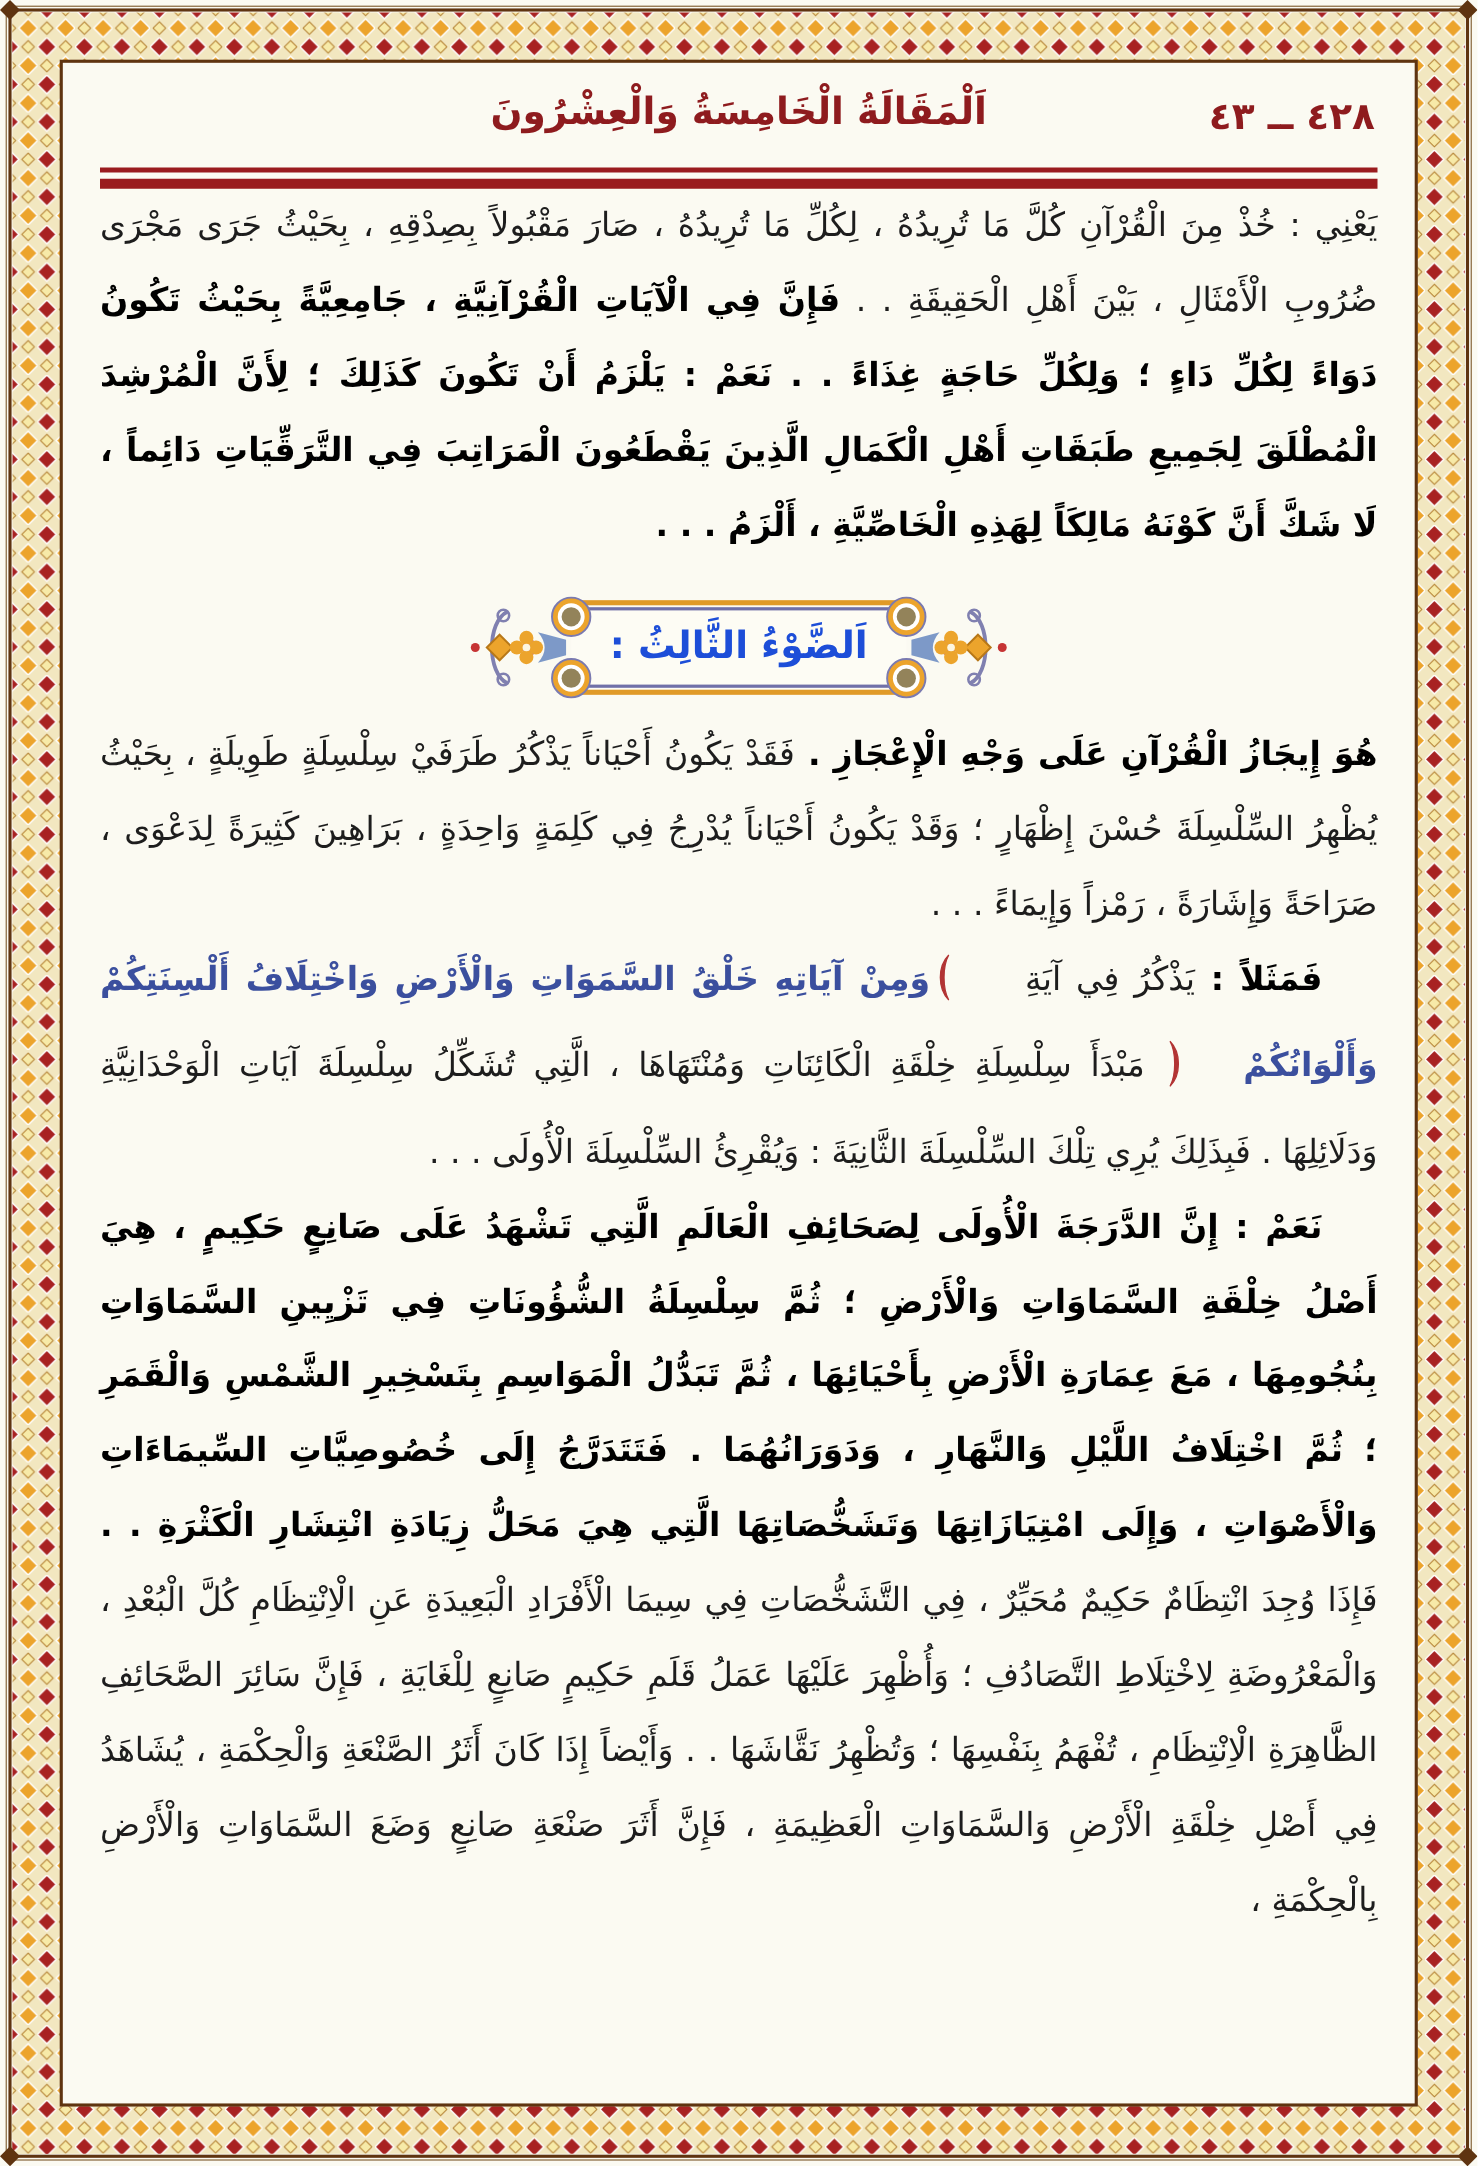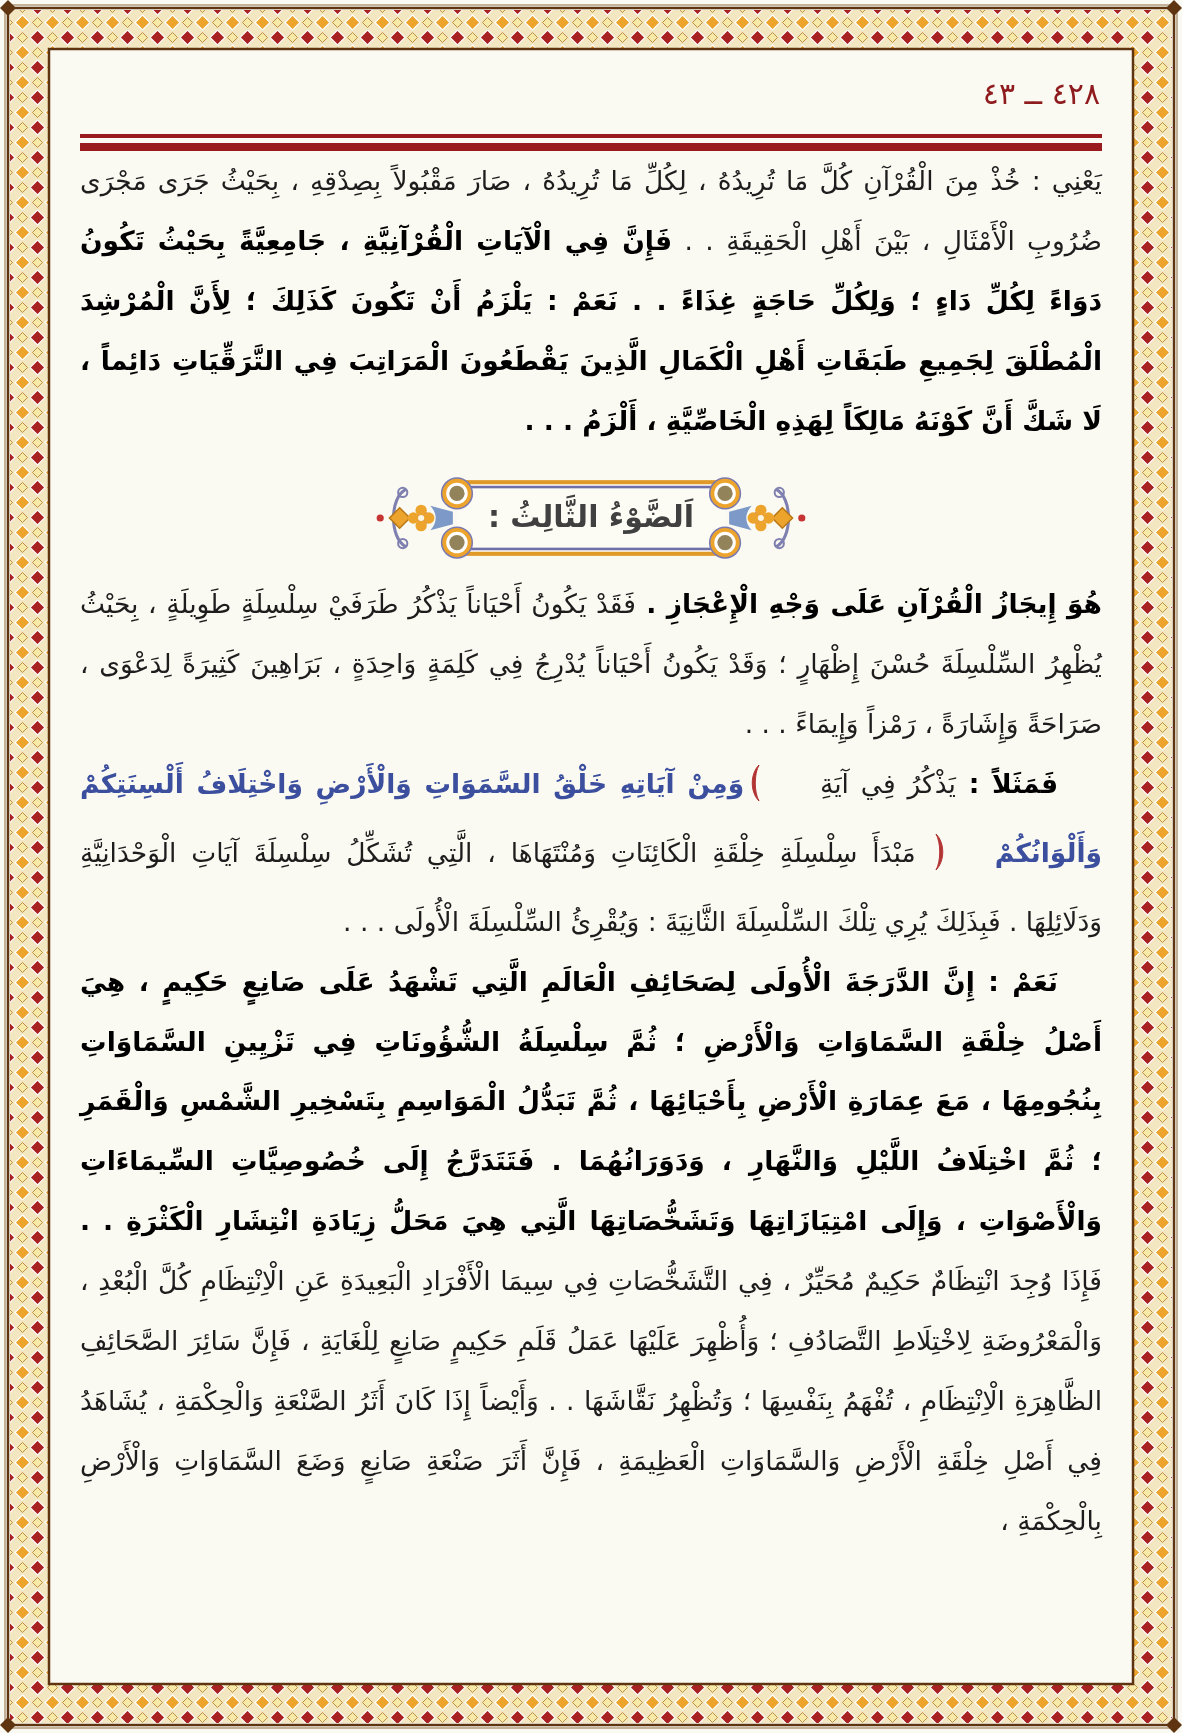--- a/index.html
+++ b/index.html
@@ -11,21 +11,21 @@
     font-family:"DejaVu Sans", sans-serif;
   }
   .frame-svg { position:absolute; top:0; left:0; width:1182px; height:1733px; }
   .content {
     position:absolute; top:56px; right:80px; left:80px; bottom:62px;
     direction:rtl;
   }
   .header { position:relative; height:78px; }
   .page-numbers {
     position:absolute; top:20px; right:2px;
-    color:#8e1b1e; font-weight:normal; font-size:30px; white-space:nowrap;
+    color:#8e1b1e; font-weight:bold; font-size:30px; white-space:nowrap;
   }
   .page-title {
     position:absolute; top:16px; left:50%; transform:translateX(-50%);
     color:#8e1b1e; font-weight:bold; font-size:30px; white-space:nowrap;
   }
   .rule-thin  { height:4px; background:#9a1b1e; }
   .rule-thick { height:8px; background:#9a1b1e; margin-top:5px; }
   .body-text p {
     margin:0; font-size:26.5px; line-height:2.26;
     text-align:justify; color:#1d1d1d;
@@ -35,21 +35,21 @@
   .p3 { margin-top:10px; text-indent:44px; }
   .p4 { margin-top:12px; text-indent:44px; }
   .t-red  { color:#000000; font-weight:bold; }
   .t-black{ color:#1d1d1d; font-weight:normal; }
   .t-blue { color:#3b4f9e; font-weight:bold; }
   .cartouche { position:relative; width:440px; height:104px; margin:16px auto 4px; }
   .cartouche svg { position:absolute; top:0; left:0; }
   .cartouche-heading {
     position:absolute; top:0; left:0; right:0; bottom:0;
     display:flex; align-items:center; justify-content:center;
-    color:#404040; font-weight:bold; font-size:30px; padding-bottom:4px;
+    color:#1d4ed8; font-weight:bold; font-size:30px; padding-bottom:4px;
   }
   .bracket-icon { display:inline-block; vertical-align:-9px; margin:0 3px; }
 </style>
 </head>
 <body>
 
 <div class="page">
 
   <svg class="frame-svg" width="1182" height="1733" viewBox="0 0 1182 1733" aria-hidden="true">
     <defs>
@@ -76,20 +76,21 @@
     <path d="M8,0 L16,8 L8,16 L0,8 Z" fill="#5f3410"></path>
     <path d="M1174,0 L1182,8 L1174,16 L1166,8 Z" fill="#5f3410"></path>
     <path d="M8,1717 L16,1725 L8,1733 L0,1725 Z" fill="#5f3410"></path>
     <path d="M1174,1717 L1182,1725 L1174,1733 L1166,1725 Z" fill="#5f3410"></path>
   </svg>
 
   <div class="content">
 
     <div class="header">
       <div class="page-numbers">٤٢٨ ــ ٤٣</div>
+      <div class="page-title">اَلْمَقَالَةُ الْخَامِسَةُ وَالْعِشْرُونَ</div>
     </div>
     <div class="rule-thin"></div>
     <div class="rule-thick"></div>
 
     <div class="body-text">
 
       <p class="p1"><span class="t-black">يَعْنِي : خُذْ مِنَ الْقُرْآنِ كُلَّ مَا تُرِيدُهُ ، لِكُلِّ مَا تُرِيدُهُ ، صَارَ مَقْبُولاً بِصِدْقِهِ ، بِحَيْثُ جَرَى مَجْرَى ضُرُوبِ الْأَمْثَالِ ، بَيْنَ أَهْلِ الْحَقِيقَةِ . . </span><span class="t-red">فَإِنَّ فِي الْآيَاتِ الْقُرْآنِيَّةِ ، جَامِعِيَّةً بِحَيْثُ تَكُونُ دَوَاءً لِكُلِّ دَاءٍ ؛ وَلِكُلِّ حَاجَةٍ غِذَاءً . . نَعَمْ : يَلْزَمُ أَنْ تَكُونَ كَذَلِكَ ؛ لِأَنَّ الْمُرْشِدَ الْمُطْلَقَ لِجَمِيعِ طَبَقَاتِ أَهْلِ الْكَمَالِ الَّذِينَ يَقْطَعُونَ الْمَرَاتِبَ فِي التَّرَقِّيَاتِ دَائِماً ، لَا شَكَّ أَنَّ كَوْنَهُ مَالِكَاً لِهَذِهِ الْخَاصِّيَّةِ ، أَلْزَمُ . . .</span></p>
 
       <div class="cartouche">
         <svg width="440" height="104" viewBox="0 0 430 100" aria-hidden="true">

